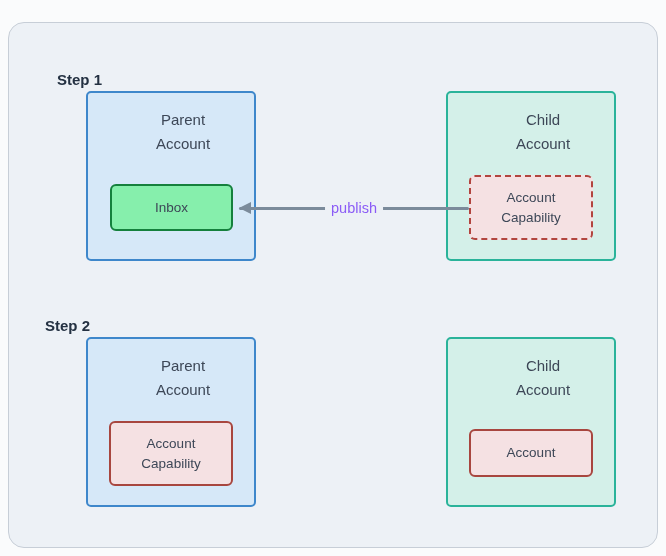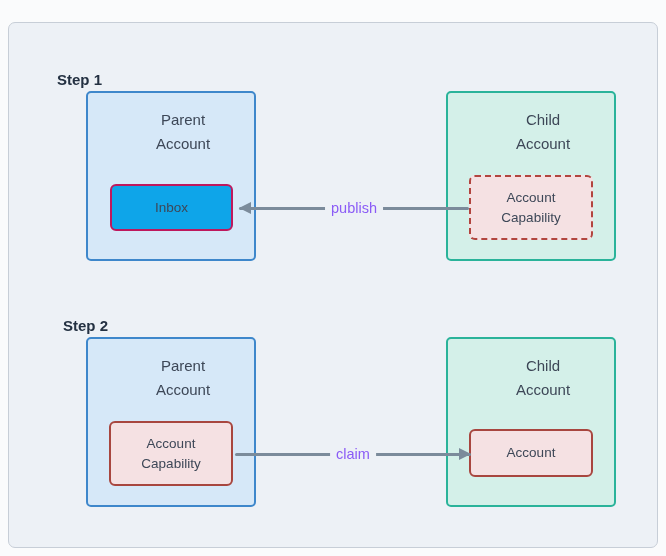--- a/index.html
+++ b/index.html
@@ -25,30 +25,30 @@
     letter-spacing: 0.2px;
   }
   .canvas {
     position: absolute;
     left: 8px;
     top: 22px;
     width: 648px;
     height: 524px;
     background: #edf1f6;
     border: 1px solid #c7ced7;
-    border-radius: 7px;
+    border-radius: 16px;
   }
   .step-heading {
     position: absolute;
     font-size: 15px;
     font-weight: bold;
     color: #243142;
   }
   .step1-heading { left: 48px; top: 48px; }
-  .step2-heading { left: 54px; top: 294px; }
+  .step2-heading { left: 36px; top: 294px; }
 
   .acct-box {
     position: absolute;
     width: 166px;
     height: 166px;
     border-radius: 5px;
     box-sizing: content-box;
   }
   .parent-box {
     background: #d6e8f8;
@@ -74,22 +74,22 @@
     align-items: center;
     justify-content: center;
     text-align: center;
     font-size: 13.5px;
     line-height: 1.45;
     color: #3d4757;
     white-space: pre-line;
     box-sizing: border-box;
   }
   .inner-orange {
-    background: #0ea5e9;
-    border: 2px solid #be185d;
+    background: #86efac;
+    border: 2px solid #15803d;
     text-align: right;
   }
   .inner-pink-dashed {
     background: #f5e1e3;
     border: 2px dashed #b2453f;
   }
   .inner-pink {
     background: #f5e1e3;
     border: 2px solid #a8463f;
   }
@@ -174,20 +174,15 @@
     </div>
     <div class="inner-box inner-pink" style="left:100px; top:398px; width:124px; height:65px;">Account
 Capability</div>
 
     <div class="acct-box child-box" style="left:437px; top:314px;">
       <div class="box-title">Child
 Account</div>
     </div>
     <div class="inner-box inner-pink" style="left:460px; top:406px; width:124px; height:48px;">Account</div>
 
-    <div class="arrow" style="left:226px; top:425px; width:236px;">
-      <div class="line"></div>
-      <div class="head head-right"></div>
-      <div class="arrow-label">claim</div>
-    </div>
 
   </div>
 </div>
 
 </body></html>

